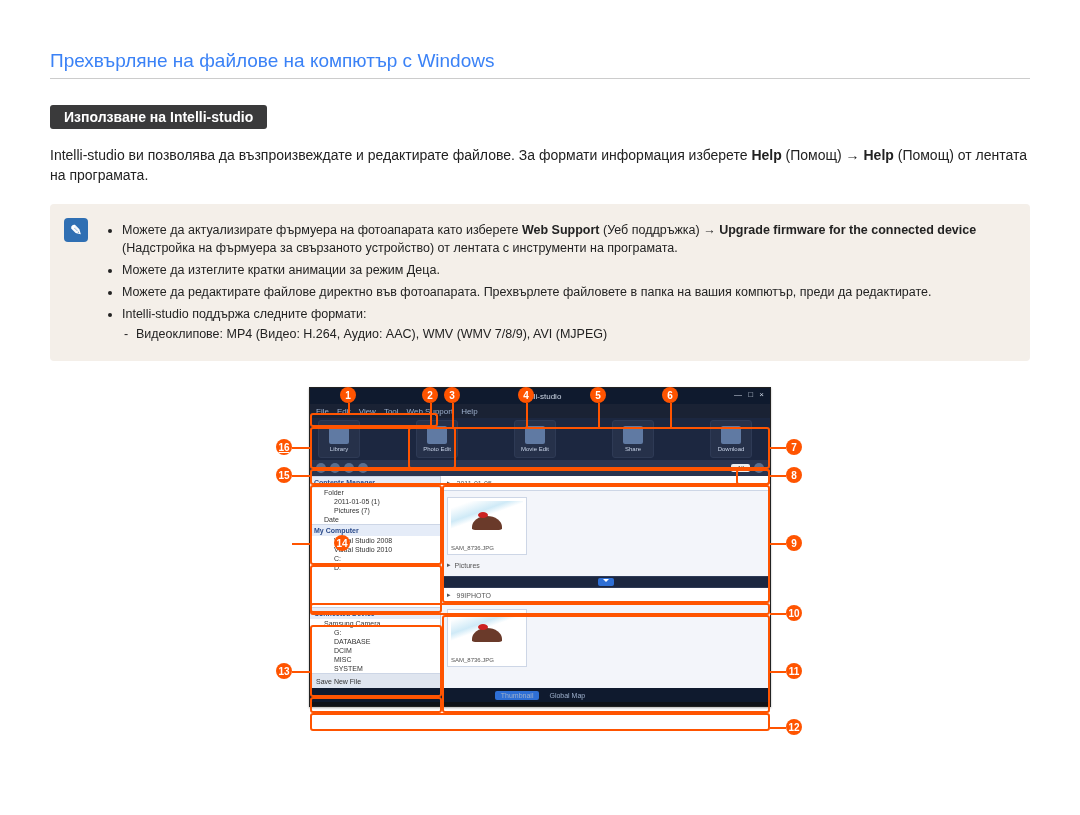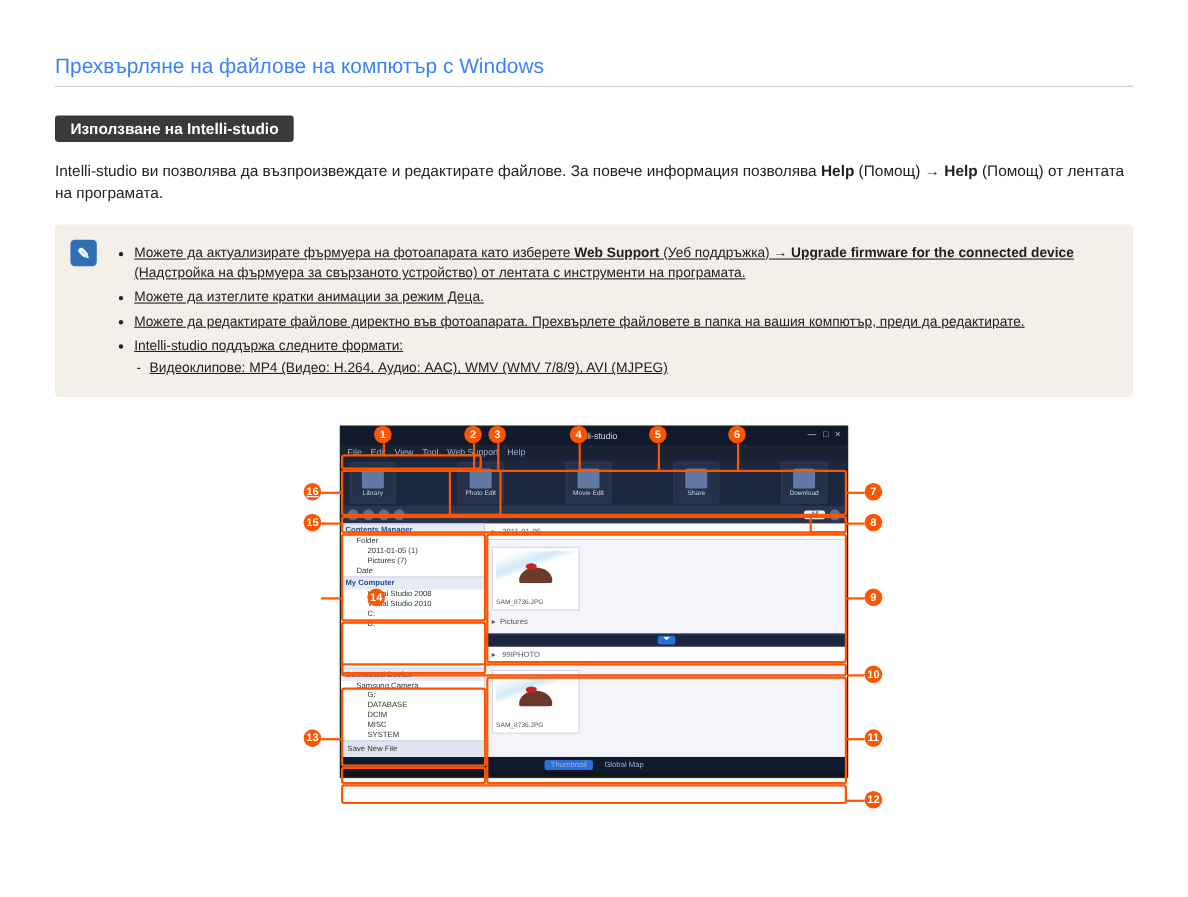--- a/index.html
+++ b/index.html
@@ -3,21 +3,21 @@
 <meta charset="utf-8">
 <style>
   html,body{margin:0;padding:0;background:#fff;font-family:Arial,Helvetica,sans-serif;color:#222;}
   .page{width:1080px;height:815px;position:relative;box-sizing:border-box;padding:50px 50px 30px 50px;}
   .heading{color:#3b82f6;font-size:19px;font-weight:400;margin:0 0 4px 0;}
   .hr{border:none;border-top:1px solid #ccc;margin:6px 0 26px 0;}
   .blackpill{display:inline-block;background:#3a3a3b;color:#fff;font-weight:700;font-size:14px;padding:4px 14px;border-radius:3px;margin-bottom:10px;}
   .bodytext{font-size:14px;line-height:1.45;margin:6px 0 18px 0;}
   .notebox{background:#f4efe9;border-radius:4px;padding:14px 18px 14px 56px;position:relative;margin-bottom:20px;}
   .noteicon{position:absolute;left:14px;top:14px;width:24px;height:24px;border-radius:4px;background:#2f6fb3;color:#fff;text-align:center;line-height:24px;font-size:14px;font-weight:700;}
-  .notebox ul{margin:0;padding-left:16px;text-decoration:underline;}
+  .notebox ul{margin:0;padding-left:16px;}
   .notebox li{font-size:12.5px;line-height:1.5;margin:3px 0;list-style:disc;}
   .subdash{padding-left:14px;position:relative;font-size:12.5px;line-height:1.5;margin:2px 0;}
   .subdash:before{content:"-";position:absolute;left:2px;top:0;}
   .shotwrap{position:relative;width:540px;margin:14px auto 0 auto;}
   .shot{position:relative;width:460px;height:318px;margin:0 auto;background:#101318;border:1px solid #222;box-shadow:0 1px 2px rgba(0,0,0,.3);}
   .shot .titlebar{height:16px;background:#0f1a2e;color:#cfd8e6;font-size:8px;display:flex;align-items:center;justify-content:center;position:relative;}
   .shot .titlebar .winbtns{position:absolute;right:4px;top:2px;color:#cfd8e6;font-size:8px;letter-spacing:2px;}
   .shot .menubar{height:14px;background:#1a2234;color:#9eb0cc;font-size:8px;padding:0 6px;display:flex;align-items:center;gap:8px;}
   .bigtool{height:42px;background:#1c2740;display:flex;align-items:center;padding:0 8px;gap:56px;}
   .bigbtn{width:40px;height:36px;border:1px solid #2e3a55;border-radius:3px;background:#26314a;display:flex;flex-direction:column;align-items:center;justify-content:center;}
@@ -53,21 +53,21 @@
 </head>
 <body>
 
 <div class="page">
   <h1 class="heading">Прехвърляне на файлове на компютър с Windows</h1>
   <hr class="hr">
 
   <div class="blackpill">Използване на Intelli-studio</div>
 
   <p class="bodytext">
-    <span>Intelli-studio ви позволява да възпроизвеждате и редактирате файлове. За повече информация позволява </span>
+    <span>Intelli-studio ви позволява да възпроизвеждате и редактирате файлове. За формати информация изберете </span>
     <b>Help</b>
     <span> (Помощ) → </span>
     <b>Help</b>
     <span> (Помощ) от лентата на програмата.</span>
   </p>
 
   <div class="notebox">
     <div class="noteicon">✎</div>
     <ul>
       <li>

